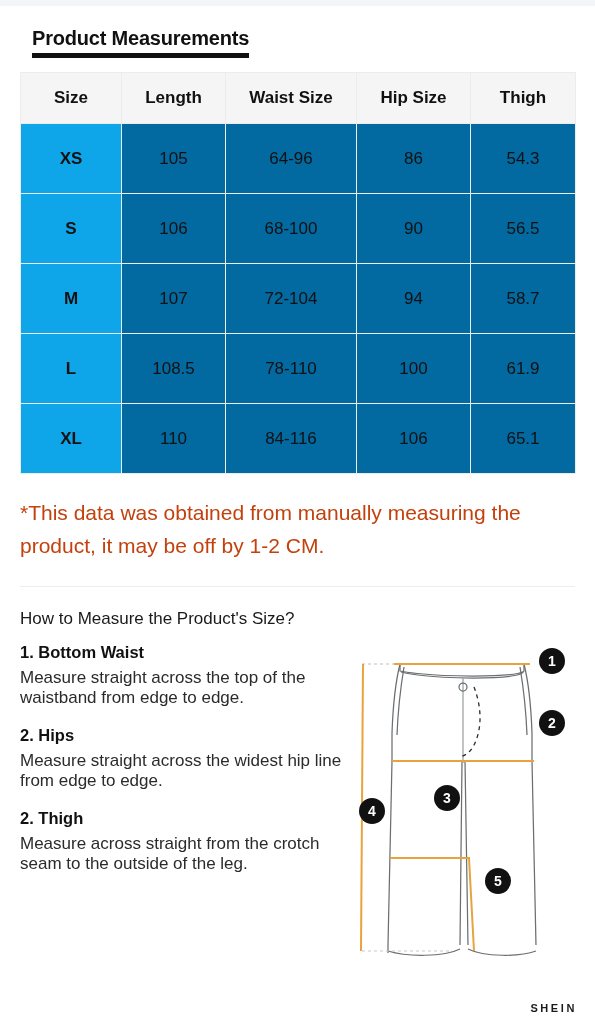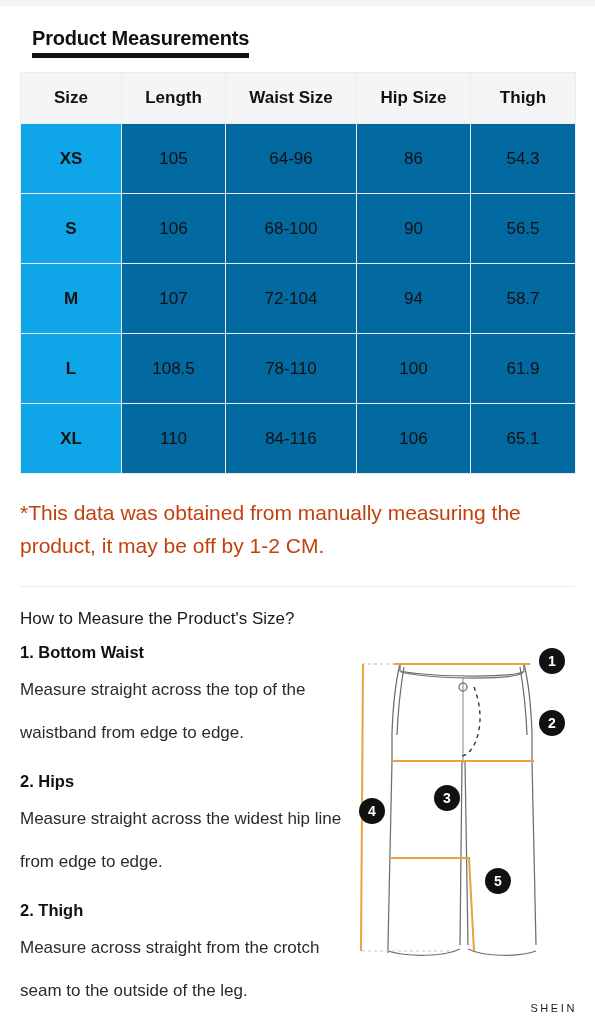--- a/index.html
+++ b/index.html
@@ -133,41 +133,41 @@
   .step-title {
     font-size: 16.5px;
     font-weight: bold;
     color: #111111;
     margin-top: 18px;
     margin-bottom: 6px;
   }
   .step-title.first { margin-top: 0; }
   .step-text {
     font-size: 17px;
-    line-height: 43px;
+    line-height: 20px;
     color: #2b2b2b;
     width: 325px;
   }
 
   
   .diagram {
     position: absolute;
     top: -8px;
     left: 352px;
     width: 243px;
     height: 380px;
   }
   .diagram svg { display: block; }
 
   .shein-logo {
     position: absolute;
     right: 18px;
     bottom: 14px;
     font-size: 11px;
-    font-weight: normal;
+    font-weight: bold;
     letter-spacing: 2.6px;
     color: #1b1b1b;
     font-family: "Liberation Sans", sans-serif;
   }
 </style>
 </head>
 <body>
 
 <div class="top-strip"></div>
 

